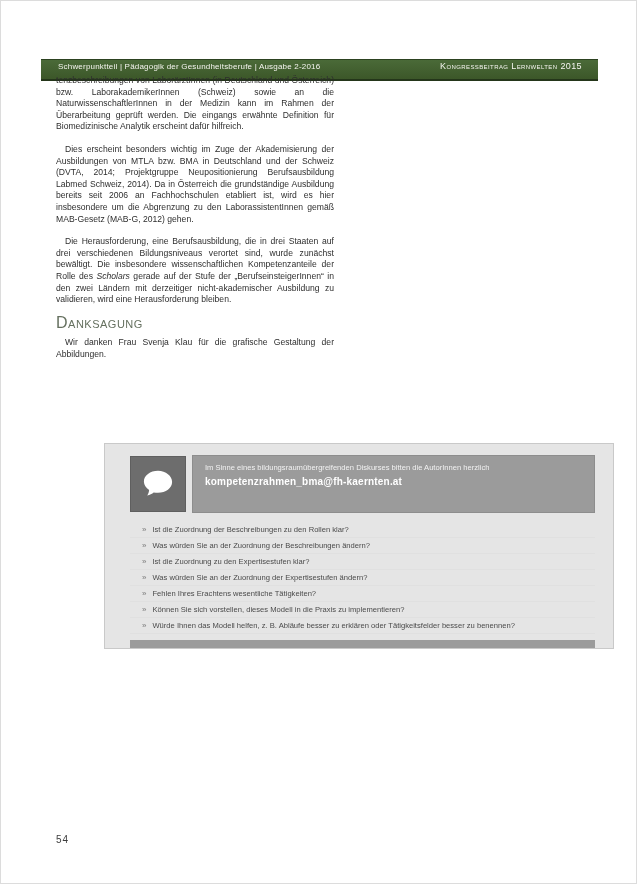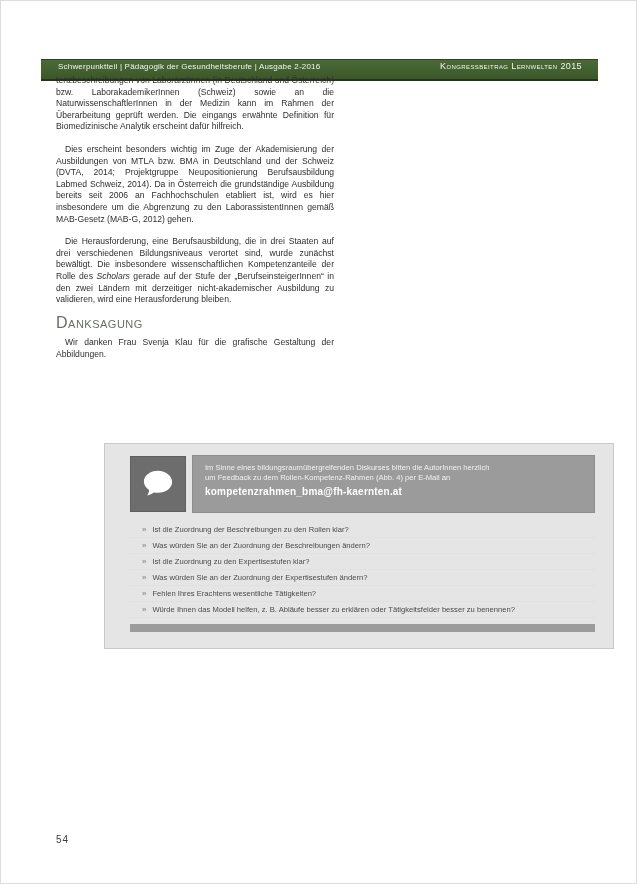--- a/index.html
+++ b/index.html
@@ -152,31 +152,31 @@
 
   <section class="feedback-box">
     <div class="fb-header">
       <div class="fb-icon">
         <svg viewBox="0 0 24 24" aria-hidden="true">
           <path fill="#ffffff" d="M12 3.2c-5.2 0-9.4 3.2-9.4 7.2 0 2.3 1.4 4.3 3.5 5.6-.1 1-.5 2.6-1.3 3.6 1.6-.2 3.4-1.2 4.3-2 .9.2 1.9.3 2.9.3 5.2 0 9.4-3.2 9.4-7.2S17.2 3.2 12 3.2z"></path>
         </svg>
       </div>
       <div class="fb-intro">
         <div class="fb-line">Im Sinne eines bildungsraumübergreifenden Diskurses bitten die AutorInnen herzlich</div>
-        <div class="fb-line">um Feedback zu dem Rollen-Kompetenz-Rahmen (Abb. 4) per E-Mail an</div>
         <div class="fb-email">kompetenzrahmen_bma@fh-kaernten.at</div>
       </div>
     </div>
 
     <ul class="fb-questions">
       <li class="fb-q"><span class="bullet">»</span><span>Ist die Zuordnung der Beschreibungen zu den Rollen klar?</span></li>
       <li class="fb-q"><span class="bullet">»</span><span>Was würden Sie an der Zuordnung der Beschreibungen ändern?</span></li>
       <li class="fb-q"><span class="bullet">»</span><span>Ist die Zuordnung zu den Expertisestufen klar?</span></li>
       <li class="fb-q"><span class="bullet">»</span><span>Was würden Sie an der Zuordnung der Expertisestufen ändern?</span></li>
       <li class="fb-q"><span class="bullet">»</span><span>Fehlen Ihres Erachtens wesentliche Tätigkeiten?</span></li>
+      <li class="fb-q"><span class="bullet">»</span><span>Können Sie sich vorstellen, dieses Modell in die Praxis zu implementieren?</span></li>
       <li class="fb-q"><span class="bullet">»</span><span>Würde Ihnen das Modell helfen, z. B. Abläufe besser zu erklären oder Tätigkeitsfelder besser zu benennen?</span></li>
     </ul>
 
     <div class="fb-bottombar"></div>
   </section>
 
   <footer class="pagefooter">
     <span class="page-number">54</span>
   </footer>
 

